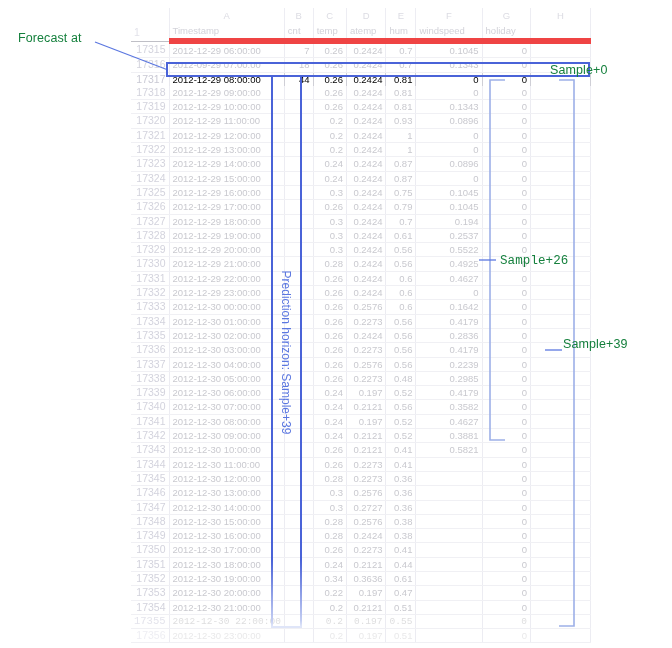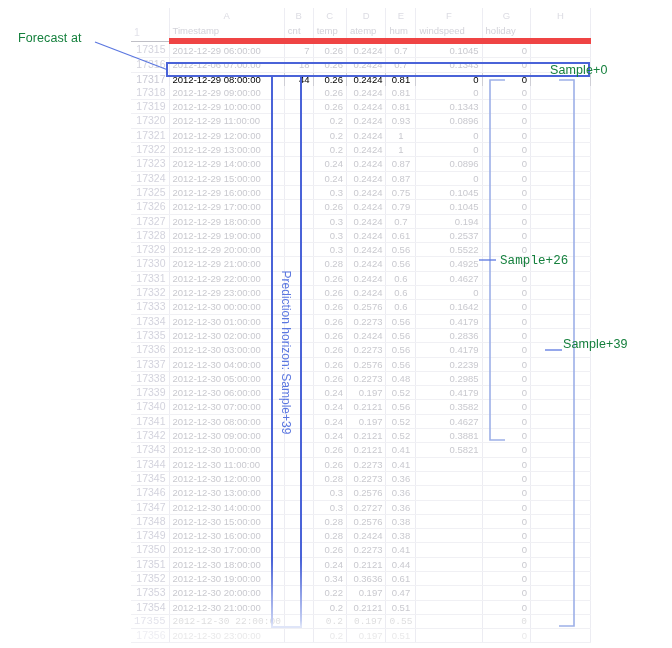--- a/index.html
+++ b/index.html
@@ -66,21 +66,21 @@
     padding-right:4px;
     font-size:10.5px;
     background:#fff;
   }
   tr.fieldrow td.rh{color:#e2e2ea;border-bottom:1px solid #bfbfc6;}
 
   .cA{width:105px;text-align:left;}
   .cB{width:30px;text-align:right;}
   .cC{width:34px;text-align:right;}
   .cD{width:40px;text-align:right;}
-  .cE{width:30px;text-align:center;}
+  .cE{width:30px;text-align:right;}
   .cF{width:68px;text-align:right;}
   .cG{width:50px;text-align:right;}
   .cH{width:66px;text-align:right;border-right:1px solid #ececf2;}
 
   tr.fieldrow .cB,tr.fieldrow .cC,tr.fieldrow .cD,
   tr.fieldrow .cE,tr.fieldrow .cF,tr.fieldrow .cG,tr.fieldrow .cH{text-align:left;}
 
   
   tr.selected td{
     color:#000000;
@@ -181,21 +181,21 @@
             <td class="cB">7</td>
             <td class="cC">0.26</td>
             <td class="cD">0.2424</td>
             <td class="cE">0.7</td>
             <td class="cF">0.1045</td>
             <td class="cG">0</td>
             <td class="cH"></td>
           </tr>
           <tr>
             <td class="rh">17316</td>
-            <td class="cA">2012-12-06 07:00:00</td>
+            <td class="cA">2012-09-29 07:00:00</td>
             <td class="cB">18</td>
             <td class="cC">0.26</td>
             <td class="cD">0.2424</td>
             <td class="cE">0.7</td>
             <td class="cF">0.1343</td>
             <td class="cG">0</td>
             <td class="cH"></td>
           </tr>
           <tr class="selected">
             <td class="rh">17317</td>

